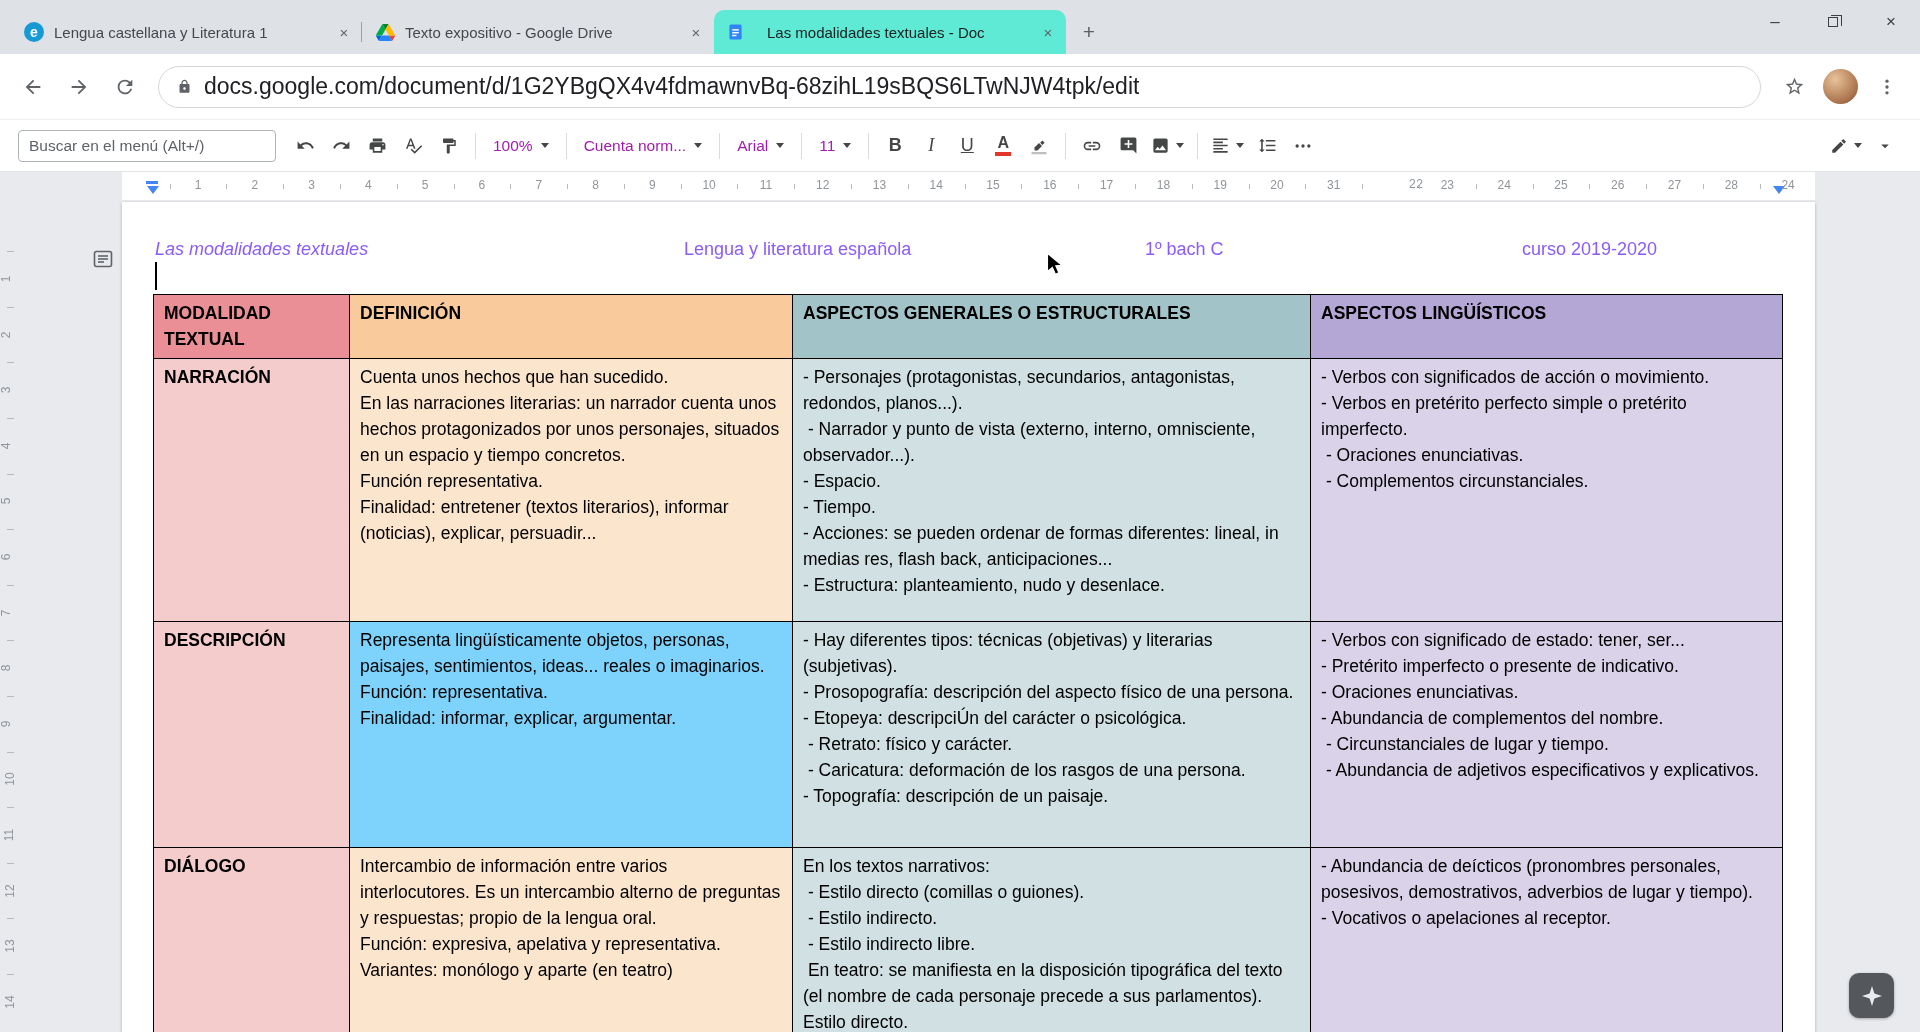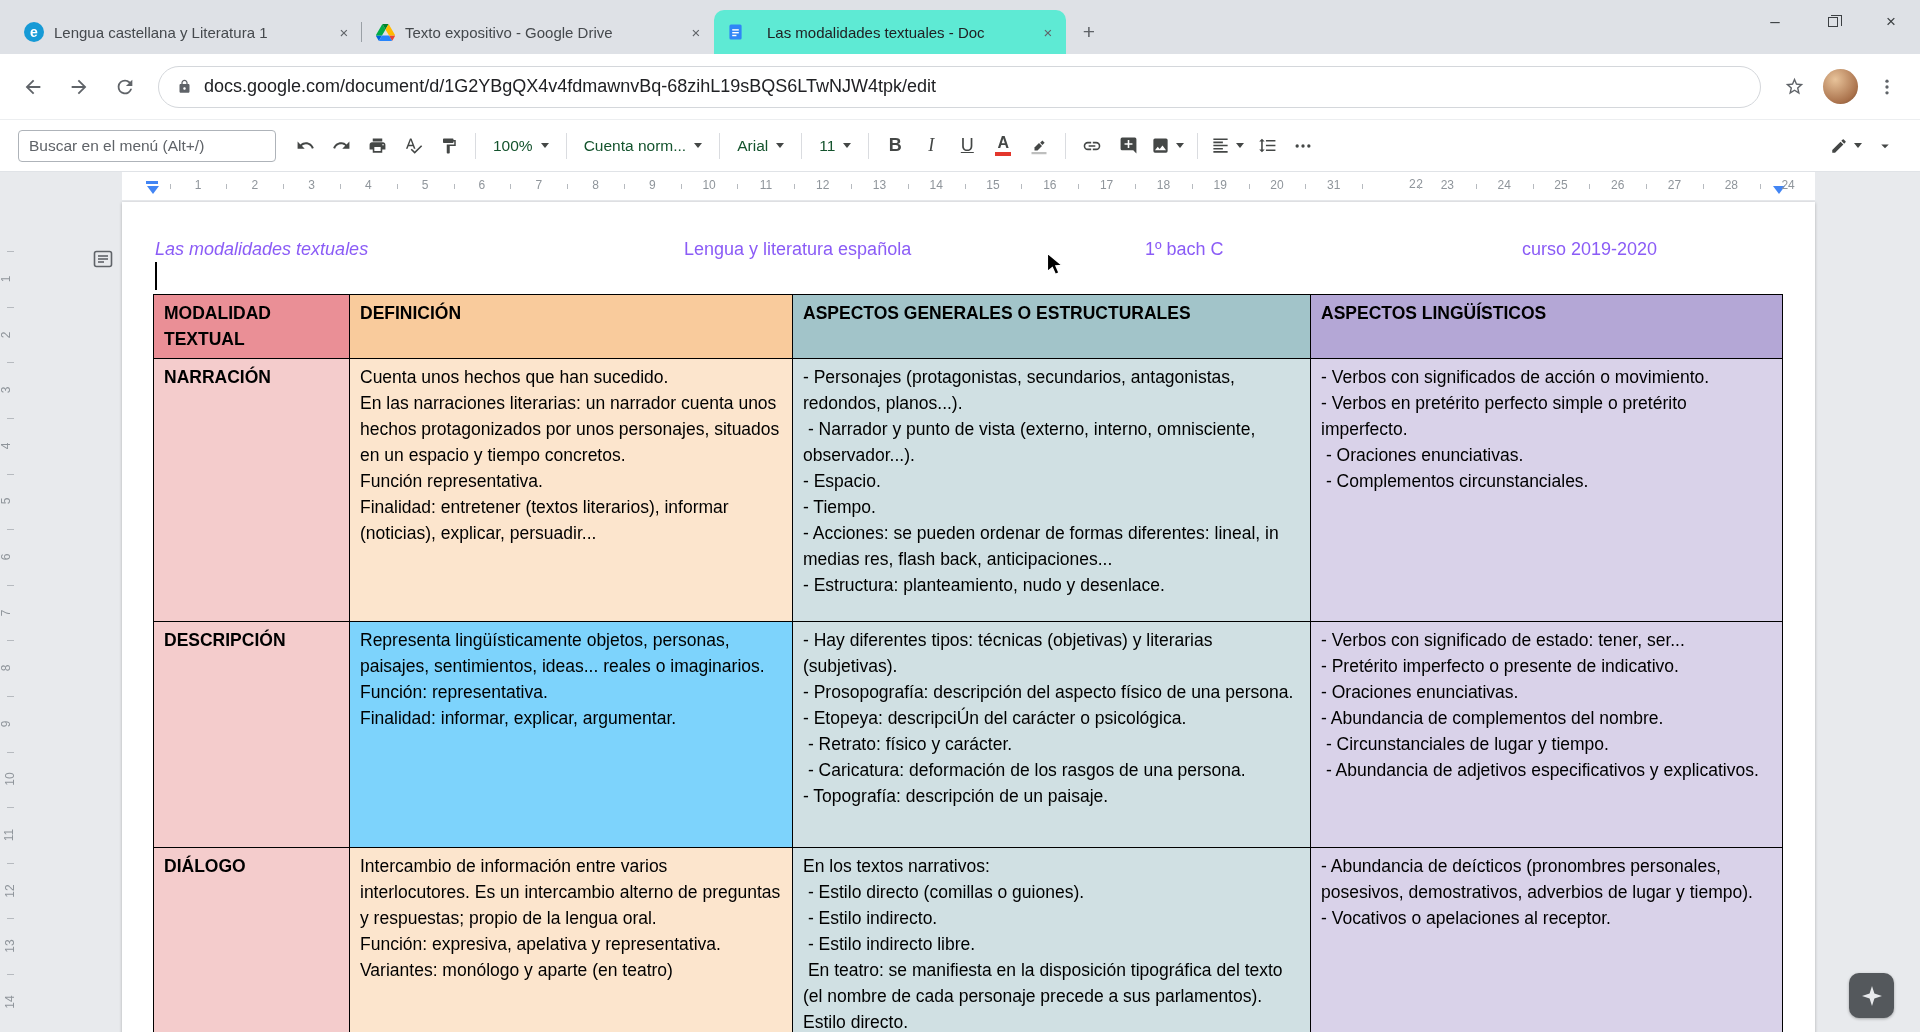--- a/index.html
+++ b/index.html
@@ -18,34 +18,34 @@
   .newtab { width:30px; height:30px; margin:0 0 7px 8px; display:flex; align-items:center; justify-content:center; font-size:21px; color:#5f6368; border-radius:50%; }
   .wincontrols { position:absolute; right:0; top:0; height:44px; display:flex; }
   .winbtn { width:58px; height:44px; display:flex; align-items:center; justify-content:center; font-size:17px; color:#3c4043; }
   .restore { width:10px; height:10px; border:1px solid #3c4043; position:relative; }
   .restore::before { content:''; position:absolute; top:-3px; left:2px; width:10px; height:10px; border-top:1px solid #3c4043; border-right:1px solid #3c4043; }
 
   
   .navbar { height:66px; background:#fff; display:flex; align-items:center; padding:0 12px; gap:4px; border-bottom:1px solid #eceef0; flex:0 0 auto; }
   .navbtn { width:42px; height:42px; border-radius:50%; display:flex; align-items:center; justify-content:center; flex:0 0 auto; }
   .navbtn svg { fill:#5f6368; }
-  .omnibox { flex:1; height:42px; border:1px solid #d4d7db; border-radius:22px; display:flex; align-items:center; gap:12px; padding:0 18px; margin:0 8px; font-size:18px; min-width:0; }
+  .omnibox { flex:1; height:42px; border:1px solid #d4d7db; border-radius:22px; display:flex; align-items:center; gap:12px; padding:0 18px; margin:0 8px; font-size:23px; min-width:0; }
   .omnibox svg { fill:#5f6368; flex:0 0 auto; }
   .url { white-space:nowrap; overflow:hidden; color:#202124; }
   .avatar { width:35px; height:35px; border-radius:50%; background:radial-gradient(circle at 35% 30%, #e8c39a, #a9714b 70%, #6b4328); flex:0 0 auto; margin:0 4px; }
 
   
   .docsbar { height:52px; background:#fff; display:flex; align-items:center; padding:0 18px; gap:2px; border-bottom:1px solid #e0e3e7; flex:0 0 auto; }
   .menusearch { width:258px; height:32px; border:1px solid #aeb3b9; border-radius:4px; font-size:15.5px; padding:0 10px; color:#3c4043; margin-right:10px; font-family:"Liberation Sans", sans-serif; }
   .menusearch::placeholder { color:#5f6368; opacity:1; }
   .tbtn { min-width:34px; height:34px; border-radius:4px; display:flex; align-items:center; justify-content:center; gap:6px; color:#444746; font-size:17px; padding:0 4px; flex:0 0 auto; }
   .tbtn svg { fill:#444746; }
   .tsep { width:1px; height:26px; background:#dadce0; margin:0 7px; flex:0 0 auto; }
   .dda { width:0; height:0; border-left:4px solid transparent; border-right:4px solid transparent; border-top:5px solid #444746; }
-  .sel { display:flex; align-items:center; gap:8px; padding:0 8px; height:34px; border-radius:4px; font-size:15.5px; color:#14532d; flex:0 0 auto; }
+  .sel { display:flex; align-items:center; gap:8px; padding:0 8px; height:34px; border-radius:4px; font-size:15.5px; color:#a21caf; flex:0 0 auto; }
   .b-bold { font-weight:bold; font-size:18px; }
   .b-italic { font-style:italic; font-size:18px; font-family:"Liberation Serif", serif; }
   .b-under { text-decoration:underline; font-size:18px; }
   .a-color { display:flex; flex-direction:column; align-items:center; line-height:1; }
   .a-color .a { font-size:16px; font-weight:bold; }
   .a-color .bar { width:16px; height:4px; background:#e3362c; margin-top:1px; }
   .pushright { margin-left:auto; }
 
   
   .ruler { position:relative; height:28px; background:#e8eaed; flex:0 0 auto; font-size:12px; color:#8f959b; }

